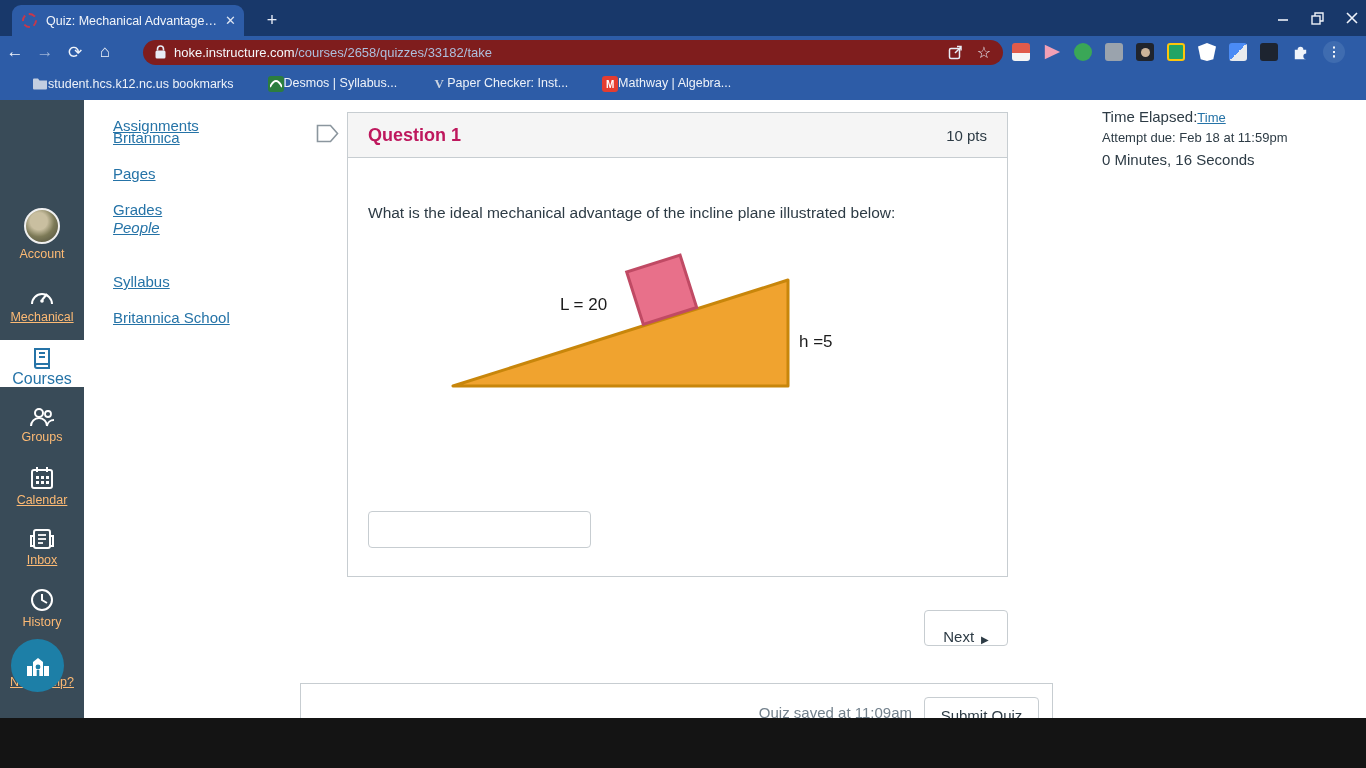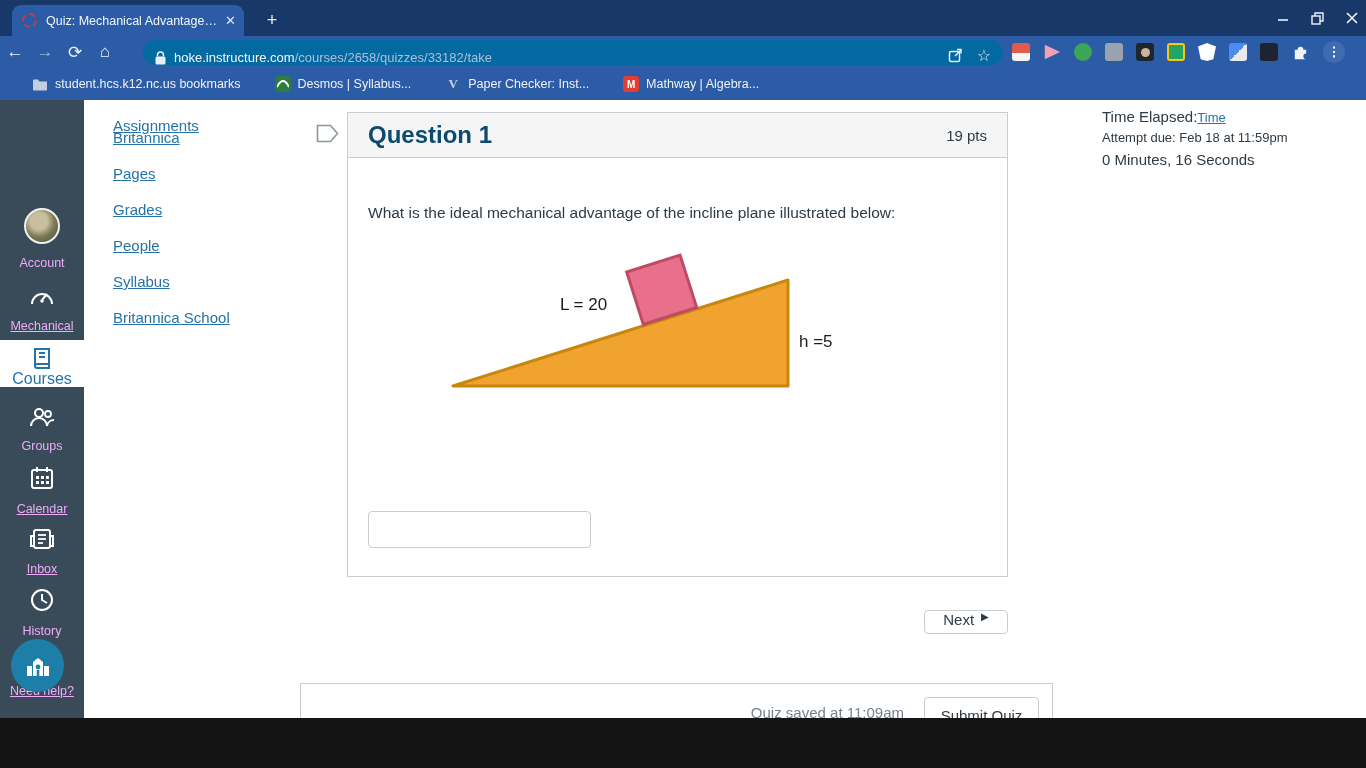--- a/index.html
+++ b/index.html
@@ -17,45 +17,45 @@
   .tab-close { color:#dfe6f2; font-size:13px; margin-left:6px; flex:0 0 auto; cursor:default; }
   .newtab-btn { position:absolute; left:260px; top:8px; width:24px; height:24px; color:#e8edf6;
                 font-size:18px; line-height:24px; text-align:center; }
   .win-controls { position:absolute; right:8px; top:0; height:36px; display:flex; align-items:center; gap:22px; }
   .win-controls svg { display:block; }
 
   .toolbar { position:absolute; left:0; top:36px; width:1366px; height:32px; background:#2d5ca7;
              display:flex; align-items:center; }
   .nav-glyph { color:#f0f4fa; font-size:17px; width:30px; text-align:center; }
   .nav-glyph.dim { color:#9db4d8; }
-  .urlbar { position:absolute; left:143px; top:3.5px; width:860px; height:25px; background:#0369a1;
-            border-radius:13px; display:flex; align-items:flex-end; padding:0 8px 0 12px; }
+  .urlbar { position:absolute; left:143px; top:3.5px; width:860px; height:25px; background:#7f1d1d;
+            border-radius:13px; display:flex; align-items:center; padding:0 8px 0 12px; }
   .url-text { font-size:13px; white-space:nowrap; overflow:hidden; flex:1 1 auto; margin-left:8px; }
   .url-host { color:#f4f7fb; }
   .url-path { color:#aebfdd; }
   .urlbar-icons { display:flex; align-items:center; gap:14px; margin-right:4px; }
   .ext-row { position:absolute; left:1012px; top:0; height:32px; display:flex; align-items:center; gap:13px; }
   .ext { width:18px; height:18px; border-radius:3px; position:relative; }
   .menu-dots { width:22px; height:22px; border-radius:50%; background:#3f6cb0; color:#fff;
                font-size:13px; line-height:22px; text-align:center; font-weight:bold; }
 
   .bookmarks { position:absolute; left:0; top:68px; width:1366px; height:32px; background:#2d5ca7;
                display:flex; align-items:center; padding-left:32px; gap:34px; }
-  .bm { display:flex; align-items:center; gap:7px; }
+  .bm { display:flex; align-items:flex-start; }
   .bm-label { color:#eef2f9; font-size:12.5px; white-space:nowrap; }
   .bm-ic { width:16px; height:16px; border-radius:3px; display:flex; align-items:center; justify-content:center;
            font-size:10px; font-weight:bold; color:#fff; }
 
   
   .content { position:absolute; left:0; top:100px; width:1366px; height:618px; background:#fff; overflow:hidden; }
 
   
   .gnav { position:absolute; left:0; top:0; width:84px; height:618px; background:#394b58; }
   .gitem { position:absolute; left:0; width:84px; text-align:center; color:#fff; }
-  .gitem .glabel { font-size:12.5px; color:#f0abfc; display:block; margin-top:12px; }
+  .gitem .glabel { font-size:12.5px; color:#fdba74; display:block; margin-top:3px; }
   .gitem .glabel.u { text-decoration:underline; }
   .gitem svg { display:block; margin:0 auto; }
   .gactive { position:absolute; left:0; top:240px; width:84px; height:47px; background:#fff; }
   .gactive .glabel { color:#2573a7; }
   .avatar { width:36px; height:36px; border-radius:50%; margin:0 auto;
             background:radial-gradient(circle at 40% 35%, #c9bfa0 0 30%, #7d7a57 55%, #4a4a3a 100%);
             border:2px solid #f0f0f0; }
   .helpdot { position:absolute; left:11px; top:539px; width:53px; height:53px; border-radius:50%;
              background:#1d7fa7; display:flex; align-items:center; justify-content:center; z-index:3; }
 
@@ -64,36 +64,36 @@
                white-space:nowrap; }
 
   
   .qflag { position:absolute; left:316px; top:24px; }
 
   
   .qpanel { position:absolute; left:347px; top:12px; width:661px; height:465px;
             border:1px solid #c7cdd1; background:#fff; }
   .qheader { height:45px; background:#f5f5f5; border-bottom:1px solid #c7cdd1; display:flex;
              align-items:center; justify-content:space-between; padding:0 20px; }
-  .qtitle { font-size:24px; font-weight:bold; color:#0c4a6e; }
+  .qtitle { font-size:18px; font-weight:bold; color:#be185d; }
   .qpts { font-size:15px; color:#2d3b45; }
   .qtext { position:absolute; left:20px; top:91px; font-size:15.5px; color:#2d3b45; }
   .figure { position:absolute; left:90px; top:125px; }
   .answer-input { position:absolute; left:20px; top:398px; width:223px; height:37px;
                   border:1px solid #c7cdd1; border-radius:4px; font-size:15px; padding:0 8px; color:#2d3b45; }
 
-  .next-btn { position:absolute; left:924px; top:510px; width:84px; height:24px; background:#fff;
+  .next-btn { position:absolute; left:924px; top:510px; width:84px; height:36px; background:#fff;
               border:1px solid #c7cdd1; border-radius:4px; font-size:15px; color:#2d3b45;
-              display:flex; align-items:flex-start; justify-content:center; gap:7px;
+              display:flex; align-items:flex-end; justify-content:center; gap:7px;
               font-family:"Liberation Sans", sans-serif; }
   .next-caret { font-size:10px; color:#2d3b45; }
 
   .qfooter { position:absolute; left:300px; top:583px; width:753px; height:60px; background:#fff;
              border:1px solid #c7cdd1; display:flex; align-items:flex-start; justify-content:flex-end;
-             gap:20px; padding:13px 13px 0 0; }
+             gap:12px; padding:13px 13px 0 0; }
   .saved-text { font-size:15px; color:#73818c; margin-top:7px; }
   .submit-btn { width:115px; height:36px; background:#fff; border:1px solid #c7cdd1; border-radius:4px;
                 font-size:15px; color:#2d3b45; font-family:"Liberation Sans", sans-serif; }
 
   
   .timer { position:absolute; left:1102px; top:8px; width:260px; }
   .timer-row1 { display:flex; align-items:baseline; }
   .timer-title { font-size:15px; color:#2d3b45; }
   .hide-link { font-size:13px; color:#2573a7; text-decoration:underline; }
   .attempt-due { font-size:13px; color:#2d3b45; margin-top:5px; }
@@ -268,32 +268,32 @@
             <rect x="11.7" y="16" width="2.6" height="6" fill="#1d7fa7"></rect>
           </svg>
       </div>
 
     </div>
 
     <a class="cnav-link" style="top:-7px;margin-top:24px;">Assignments</a>
     <a class="cnav-link" style="top:29px;">Britannica</a>
     <a class="cnav-link" style="top:65px;">Pages</a>
     <a class="cnav-link" style="top:101px;">Grades</a>
-    <a class="cnav-link" style="top:137px;">People</a>
+    <a class="cnav-link" style="top:119px;font-style:italic;">People</a>
     <a class="cnav-link" style="top:173px;">Syllabus</a>
     <a class="cnav-link" style="top:209px;">Britannica School</a>
 
     <svg class="qflag" width="23" height="19" viewBox="0 0 23 19">
         <path d="M1.5 1.5h13l7 8-7 8h-13z" fill="none" stroke="#8b969e" stroke-width="1.6"></path>
       </svg>
 
     <div class="qpanel">
       <div class="qheader">
         <span class="qtitle">Question 1</span>
-        <span class="qpts">19 pts</span>
+        <span class="qpts">10 pts</span>
       </div>
       <div class="qtext">What is the ideal mechanical advantage of the incline plane illustrated below:</div>
 
       <svg class="figure" width="430" height="168" viewBox="0 0 430 168">
         <polygon points="15,148 350,148 350,42" fill="#f0a32f" stroke="#c8860b" stroke-width="3" stroke-linejoin="round"></polygon>
         <rect x="204" y="23" width="56" height="55" fill="#e8708a" stroke="#c04a64" stroke-width="3" transform="rotate(-17.6 232 78)"></rect>
         <text x="122" y="72" font-size="17" fill="#1c1c1c" font-family="Liberation Sans, sans-serif">L = 20</text>
         <text x="361" y="109" font-size="17" fill="#1c1c1c" font-family="Liberation Sans, sans-serif">h =5</text>
       </svg>
 

